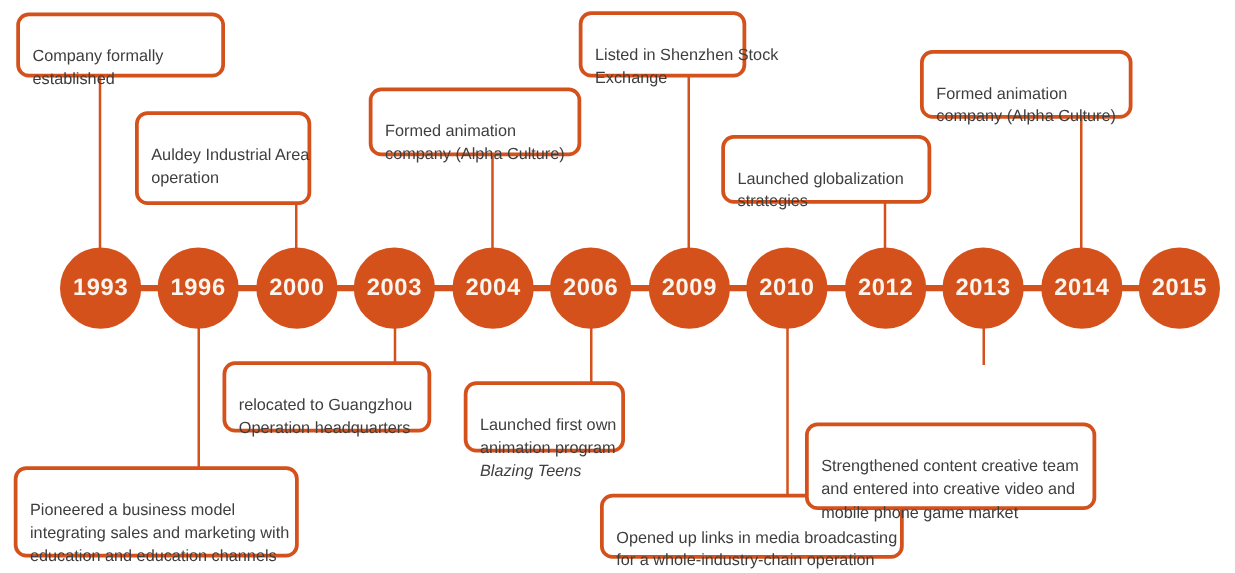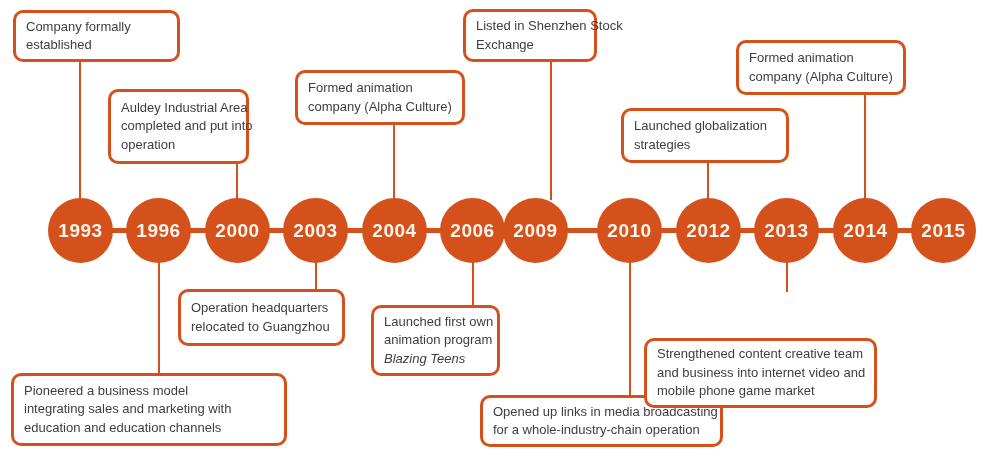--- a/index.html
+++ b/index.html
@@ -35,21 +35,21 @@
     display:flex;align-items:center;justify-content:center;
     z-index:3;
   }
   .box{
     position:absolute;
     background:#fff;
     border:3px solid var(--accent);
     border-radius:10px;
     color:var(--text);
     font-size:13px;line-height:1.42;
-    display:flex;flex-direction:column;justify-content:center;
+    display:flex;flex-direction:column;
     padding:23px 10px;
     z-index:4;
   }
   .box .line{display:block;white-space:nowrap;}
   .box .line.italic{font-style:italic;}
 </style>
 </head>
 <body>
 
 <div class="stage">
@@ -68,70 +68,69 @@
   <div class="vline" style="left:472px;top:262px;height:45px;"></div>
   <div class="vline" style="left:629px;top:262px;height:135px;"></div>
   <div class="vline" style="left:786px;top:262px;height:30px;"></div>
 
   <div class="node" style="left:48px;">1993</div>
   <div class="node" style="left:126px;">1996</div>
   <div class="node" style="left:205px;">2000</div>
   <div class="node" style="left:283px;">2003</div>
   <div class="node" style="left:362px;">2004</div>
   <div class="node" style="left:440px;">2006</div>
-  <div class="node" style="left:503px;">2009</div>
+  <div class="node" style="left:519px;">2009</div>
   <div class="node" style="left:597px;">2010</div>
   <div class="node" style="left:676px;">2012</div>
   <div class="node" style="left:754px;">2013</div>
   <div class="node" style="left:833px;">2014</div>
   <div class="node" style="left:911px;">2015</div>
 
   <div class="box" style="left:13px;top:10px;width:167px;height:52px;">
     <span class="line">Company formally</span>
     <span class="line">established</span>
   </div>
   <div class="box" style="left:108px;top:89px;width:141px;height:75px;">
     <span class="line">Auldey Industrial Area</span>
-    <span class="line">completed and put into</span>
     <span class="line">operation</span>
   </div>
   <div class="box" style="left:295px;top:70px;width:170px;height:55px;">
     <span class="line">Formed animation</span>
     <span class="line">company (Alpha Culture)</span>
   </div>
   <div class="box" style="left:463px;top:9px;width:134px;height:53px;">
     <span class="line">Listed in Shenzhen Stock</span>
     <span class="line">Exchange</span>
   </div>
-  <div class="box" style="left:577px;top:108px;width:168px;height:55px;margin-left:44px;">
+  <div class="box" style="left:577px;top:108px;width:168px;height:55px;">
     <span class="line">Launched globalization</span>
     <span class="line">strategies</span>
   </div>
   <div class="box" style="left:736px;top:40px;width:170px;height:55px;">
     <span class="line">Formed animation</span>
     <span class="line">company (Alpha Culture)</span>
   </div>
 
   <div class="box" style="left:178px;top:289px;width:167px;height:57px;">
+    <span class="line">relocated to Guangzhou</span>
     <span class="line">Operation headquarters</span>
-    <span class="line">relocated to Guangzhou</span>
   </div>
-  <div class="box" style="left:11px;top:373px;width:276px;height:73px;">
+  <div class="box" style="left:11px;top:373px;width:228px;height:73px;">
     <span class="line">Pioneered a business model</span>
     <span class="line">integrating sales and marketing with</span>
     <span class="line">education and education channels</span>
   </div>
-  <div class="box" style="left:371px;top:305px;width:129px;height:71px;">
+  <div class="box" style="left:371px;top:305px;width:129px;height:57px;">
     <span class="line">Launched first own</span>
     <span class="line">animation program</span>
     <span class="line italic">Blazing Teens</span>
   </div>
   <div class="box" style="left:480px;top:395px;width:243px;height:52px;">
     <span class="line">Opened up links in media broadcasting</span>
     <span class="line">for a whole-industry-chain operation</span>
   </div>
   <div class="box" style="left:644px;top:290px;width:233px;height:70px;margin-top:48px;">
     <span class="line">Strengthened content creative team</span>
-    <span class="line">and business into internet video and</span>
+    <span class="line">and entered into creative video and</span>
     <span class="line">mobile phone game market</span>
   </div>
 
 </div>
 
 </body></html>

